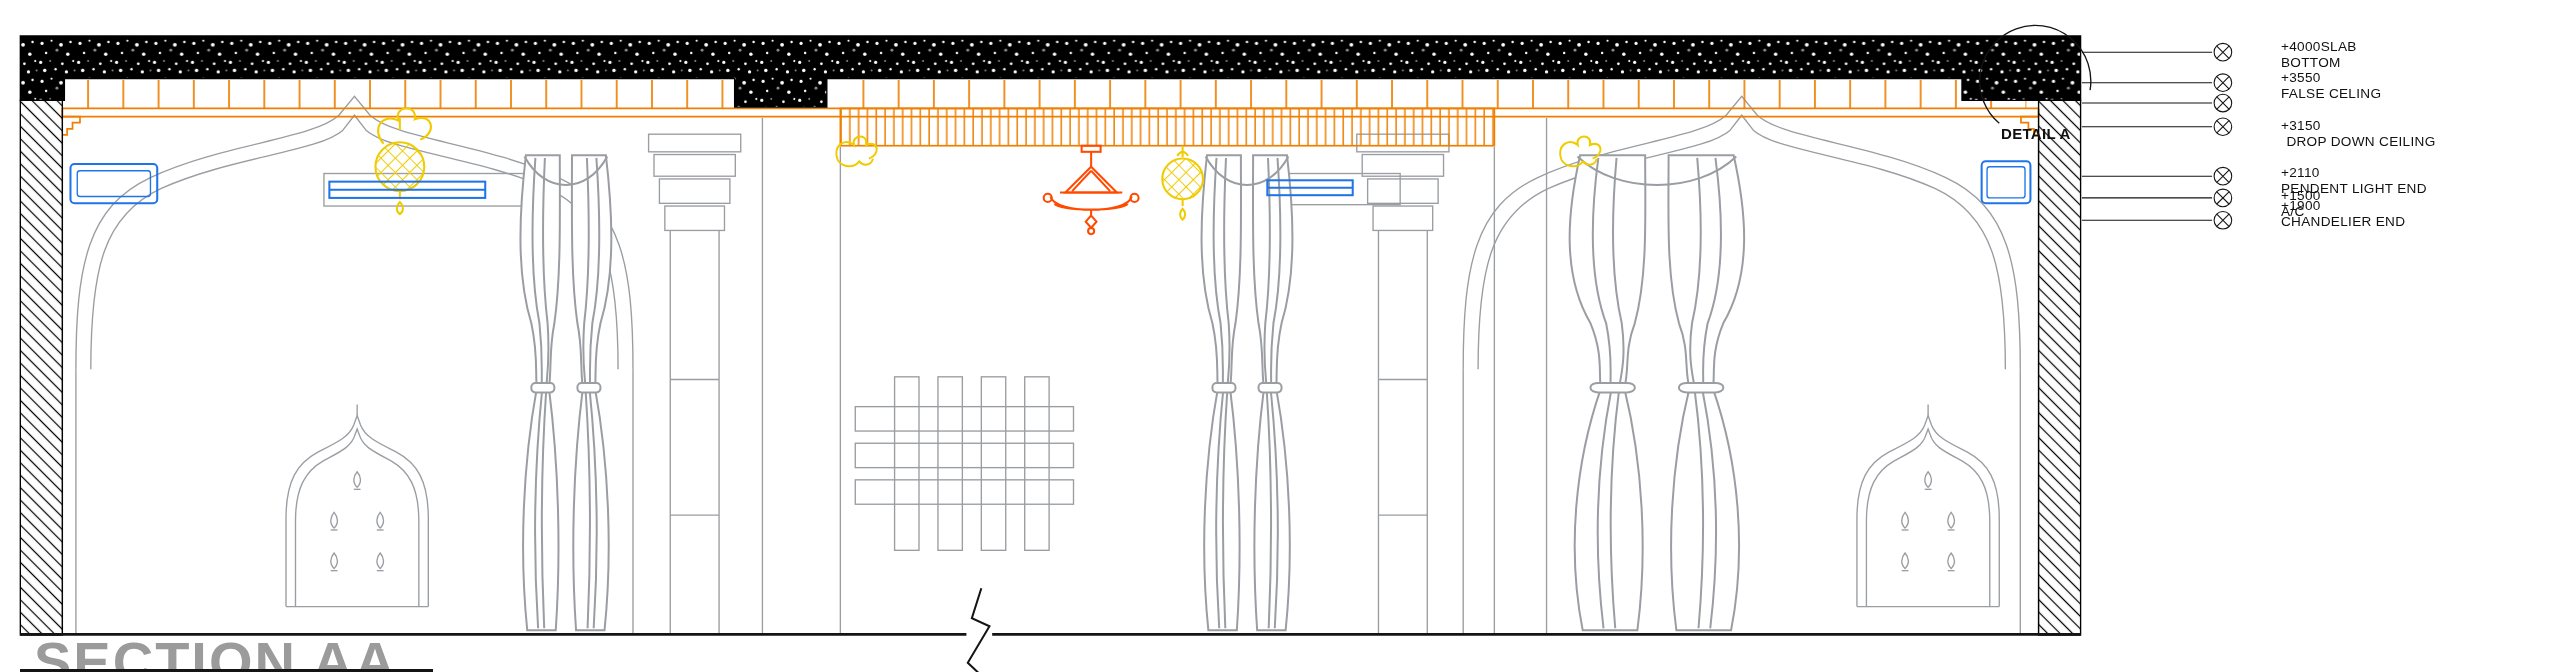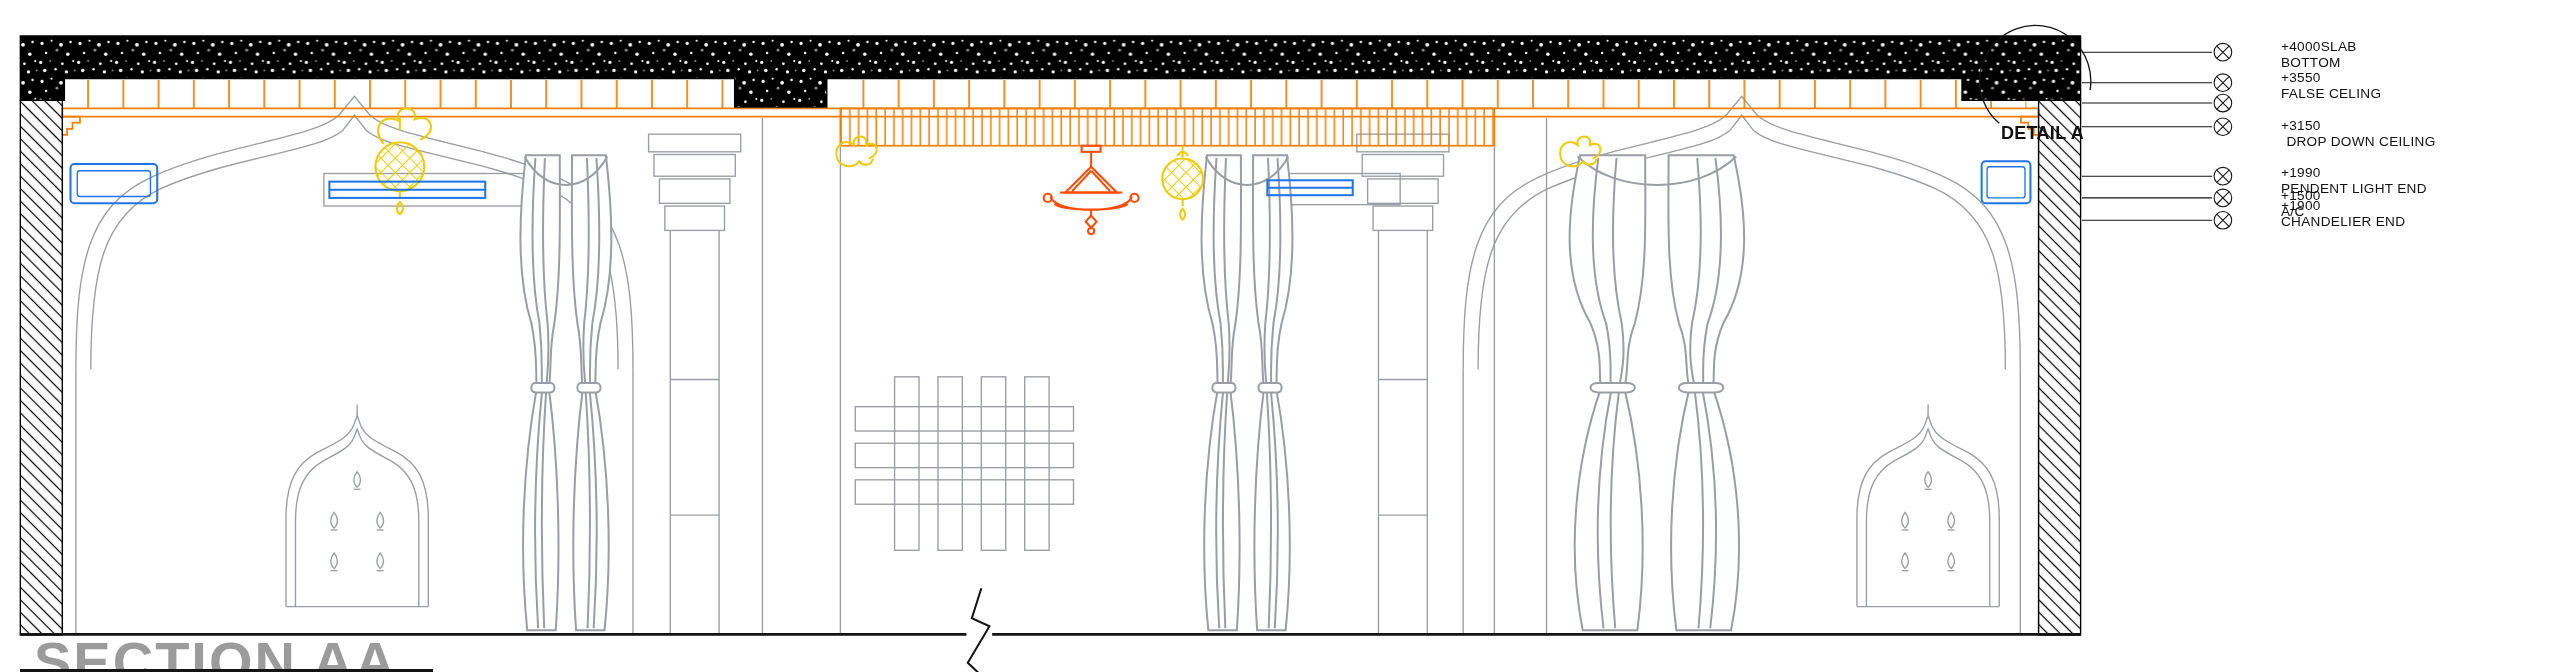--- a/index.html
+++ b/index.html
@@ -14,21 +14,21 @@
   .ann{
     position:absolute;
     font-size:13.6px;line-height:15.6px;
     color:#111111;
     letter-spacing:0.3px;
     white-space:nowrap;
     margin-left:40px;
   }
   .detail-label{
     position:absolute;
-    font-size:18px;line-height:13.6px;
+    font-size:15px;line-height:13.6px;
     font-weight:bold;
     color:#111111;
     letter-spacing:0.3px;
   }
   .title{
     position:absolute;
     left:34px;top:634px;
     font-size:56px;line-height:1;
     font-weight:bold;
     letter-spacing:2px;
@@ -290,21 +290,21 @@
 </div>
 <div class="ann" style="left:2241px;top:70px">
   <div>+3550</div>
   <div>FALSE CELING</div>
 </div>
 <div class="ann" style="left:2241px;top:118px">
   <div>+3150</div>
   <div style="padding-left:5.4px">DROP DOWN CEILING</div>
 </div>
 <div class="ann" style="left:2241px;top:165px">
-  <div>+1990</div>
+  <div>+2110</div>
   <div>PENDENT LIGHT END</div>
 </div>
 <div class="ann" style="left:2241px;top:188px">
   <div>+1500</div>
   <div>A/C</div>
 </div>
 <div class="ann" style="left:2241px;top:198px">
   <div>+1900</div>
   <div>CHANDELIER END</div>
 </div>

